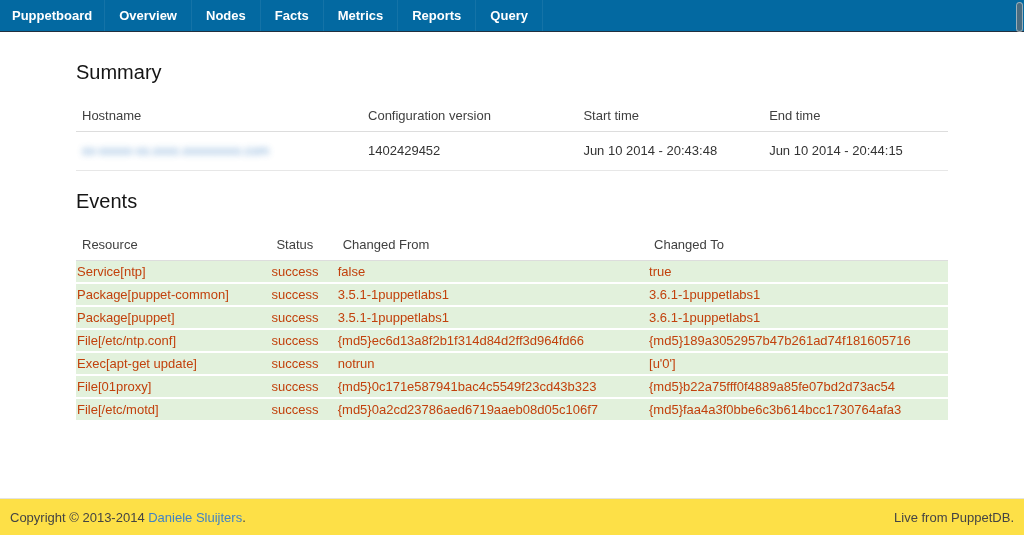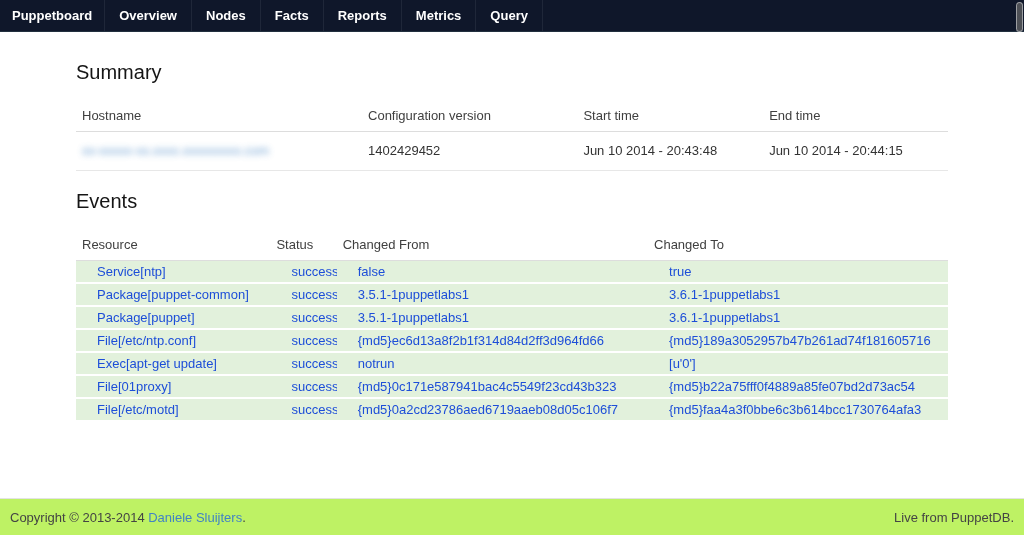--- a/index.html
+++ b/index.html
@@ -8,21 +8,21 @@
     width:1024px; height:535px;
     position:relative; overflow:hidden;
     background:#ffffff;
     font-family:"Liberation Sans", sans-serif;
     font-size:13px; color:#333;
     -webkit-font-smoothing:antialiased;
   }
 
   
   .navbar {
-    height:32px; background:#0f172a;
+    height:32px; background:#0369a1;
     display:flex; align-items:stretch;
     border-bottom:1px solid #22303f;
   }
   .navbar a {
     display:flex; align-items:center;
     padding:0 14px;
     color:#ffffff; text-decoration:none;
     font-weight:bold; font-size:13px;
     border-right:1px solid rgba(255,255,255,0.07);
     cursor:pointer;
@@ -60,33 +60,33 @@
     color:#4183c4; text-decoration:none; cursor:pointer;
     filter:blur(3px); opacity:0.75;
   }
 
   
   .events-table col.c1 { width:22.3%; }
   .events-table col.c2 { width:7.6%; }
   .events-table col.c3 { width:35.7%; }
   .events-table col.c4 { width:34.4%; }
   .events-table td {
-    padding:3px 6px 2px 21px;
+    padding:3px 6px 2px 1px;
     background:#e2f1dc;
-    color:#1d4ed8;
+    color:#c2410c;
     border-bottom:2px solid #ffffff;
     white-space:nowrap; overflow:hidden;
     font-size:13px; line-height:16px;
   }
 
   
   footer {
     position:absolute; bottom:0; left:0;
     width:100%; height:37px;
-    background:#bef264; border-top:1px solid #e3e3e3;
+    background:#fde047; border-top:1px solid #e3e3e3;
     display:flex; align-items:center; justify-content:space-between;
     padding:0 10px; color:#444; font-size:13px;
   }
   footer a { color:#4183c4; text-decoration:none; cursor:pointer; }
 
   
   .scrollbar-thumb {
     position:absolute; top:2px; right:1px;
     width:7px; height:30px; border-radius:4px;
     background:rgba(110,110,110,0.65);
@@ -94,22 +94,22 @@
   }
 </style>
 </head>
 <body>
 
 <nav class="navbar">
   <a class="brand">Puppetboard</a>
   <a>Overview</a>
   <a>Nodes</a>
   <a>Facts</a>
+  <a>Metrics</a>
   <a>Reports</a>
-  <a>Metrics</a>
   <a>Query</a>
 </nav>
 
 <div class="container">
 
   <h1>Summary</h1>
 
   <table class="summary-table">
     <colgroup>
         <col class="c1">

